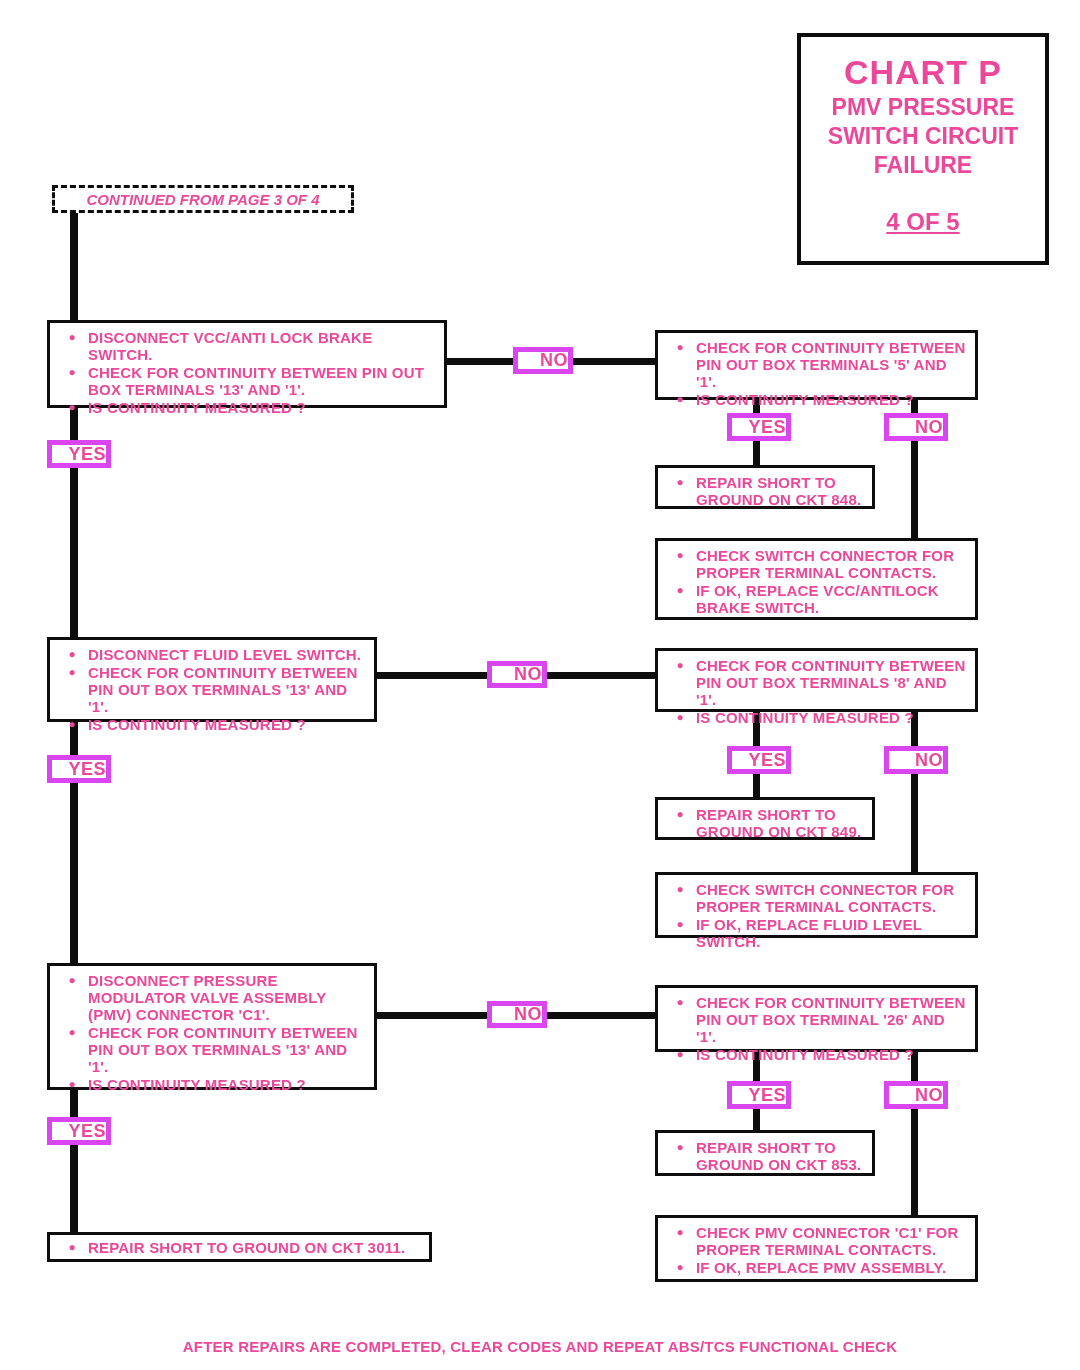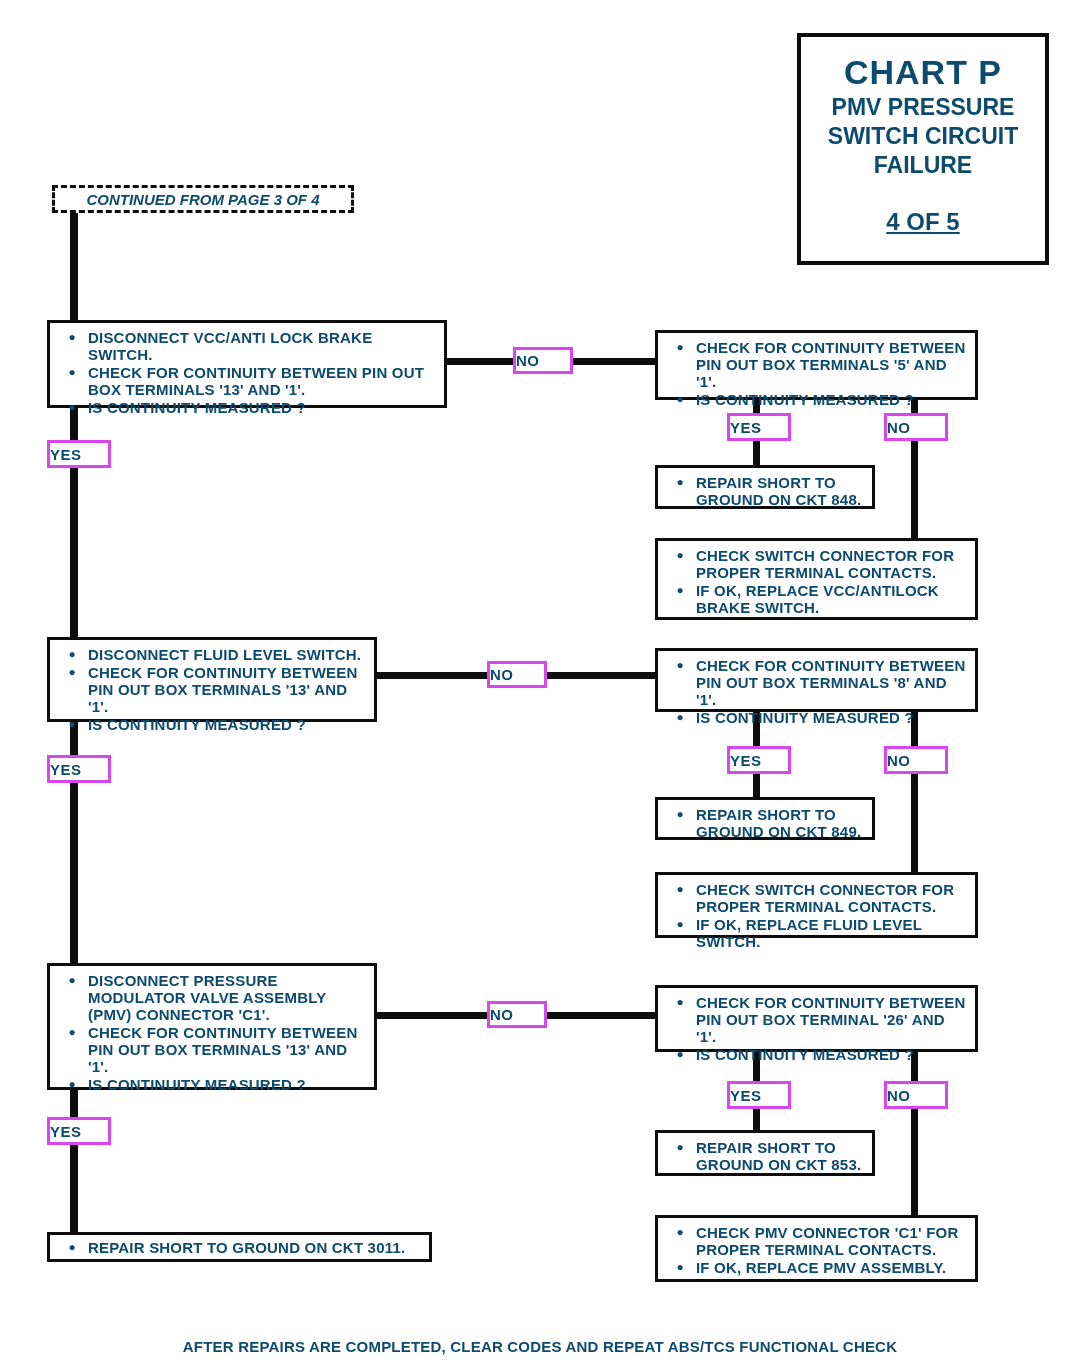--- a/index.html
+++ b/index.html
@@ -1,28 +1,28 @@
 <!DOCTYPE html>
 <html><head>
 <meta charset="utf-8">
 <style>
   html,body { margin:0; padding:0; background:#ffffff; }
   #page {
     position:relative; width:1080px; height:1370px; background:#ffffff;
     font-family:"Liberation Sans","DejaVu Sans",sans-serif;
-    color:#0c4a6e; font-weight:700;
+    color:#ec4899; font-weight:700;
   }
   .box {
     position:absolute; background:#ffffff; border:3px solid #0d0d0d;
     box-sizing:border-box; z-index:2; padding:5px 6px;
   }
   .label-box {
-    position:absolute; background:#ffffff; border:3px solid #d946ef;
+    position:absolute; background:#ffffff; border:5px solid #d946ef;
     box-sizing:border-box; z-index:3; display:flex; align-items:center;
-    justify-content:flex-start; font-size:15px; letter-spacing:0.5px;
+    justify-content:flex-end; font-size:18px; letter-spacing:0.5px;
   }
   .hline, .vline { position:absolute; background:#0d0d0d; z-index:1; }
   .bullet-row { display:flex; align-items:flex-start; margin:1px 0; }
   .dot { flex:0 0 32px; text-align:center; font-size:12px; line-height:17px; }
   .btxt { white-space:pre-line; font-size:15px; line-height:17px; letter-spacing:0.2px; }
   #title-box {
     position:absolute; left:797px; top:33px; width:252px; height:232px;
     background:#fff; border:4px solid #0d0d0d; box-sizing:border-box;
     text-align:center; z-index:2; display:flex; flex-direction:column;
     align-items:center; padding-top:16px;

